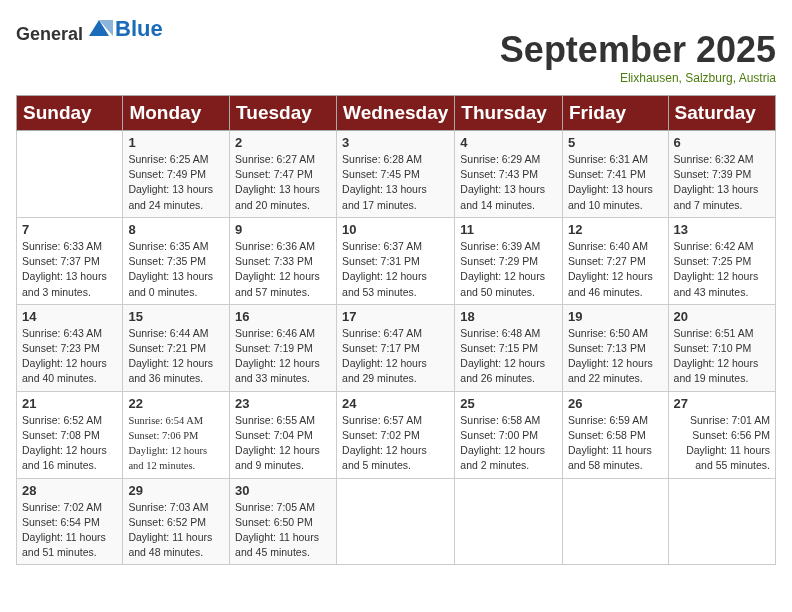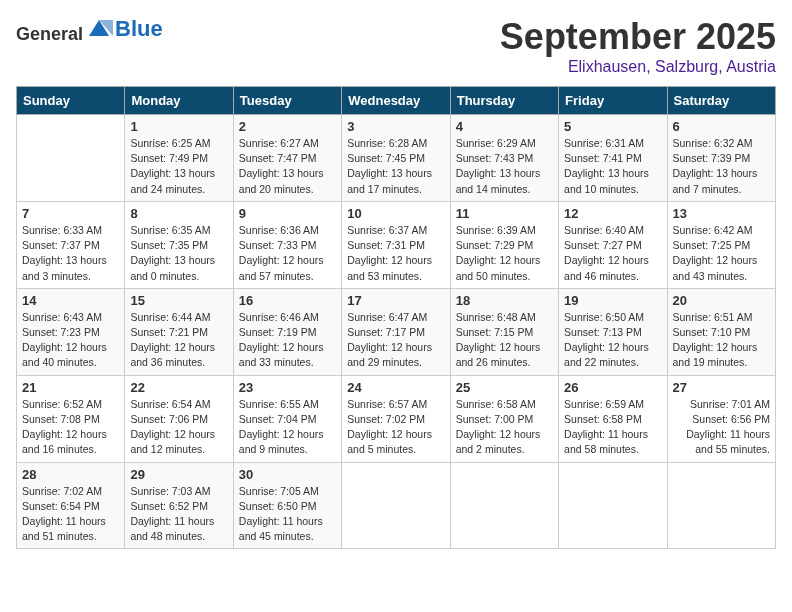--- a/index.html
+++ b/index.html
@@ -35,36 +35,37 @@
       height: 24px;
       margin-left: 2px;
     }
     .title-area {
       text-align: right;
     }
     .month-title {
       font-size: 36px;
       font-weight: bold;
       color: #333;
+      margin-top: 13px;
     }
     .location-title {
-      font-size: 16px;
-      color: #4c1d95;
+      font-size: 12px;
+      color: #4d7c0f;
     }
     table {
       width: 100%;
       border-collapse: collapse;
       font-size: 11px;
     }
     thead tr th {
-      background-color: #0c4a6e;
+      background-color: #7f1d1d;
       color: #fff;
       text-align: left;
       padding: 6px 6px;
-      font-size: 13px;
+      font-size: 19px;
       font-weight: bold;
       border: 1px solid #aaa;
     }
     tbody tr td {
       border: 1px solid #ccc;
       vertical-align: top;
       padding: 4px 5px;
       width: calc(100% / 7);
       min-height: 80px;
       height: 85px;
@@ -275,21 +276,21 @@
       <tr>
         <td>
           <span class="day-num">21</span>
           <div class="day-info" style="white-space: pre-line;">Sunrise: 6:52 AM
 Sunset: 7:08 PM
 Daylight: 12 hours
 and 16 minutes.</div>
         </td>
         <td>
           <span class="day-num">22</span>
-          <div class="day-info" style="white-space: pre-line;">Sunrise: 6:54 AM
+          <div class="day-info" style="white-space: pre-line; font-family: Liberation Serif, serif;">Sunrise: 6:54 AM
 Sunset: 7:06 PM
 Daylight: 12 hours
 and 12 minutes.</div>
         </td>
         <td>
           <span class="day-num">23</span>
           <div class="day-info" style="white-space: pre-line;">Sunrise: 6:55 AM
 Sunset: 7:04 PM
 Daylight: 12 hours
 and 9 minutes.</div>

